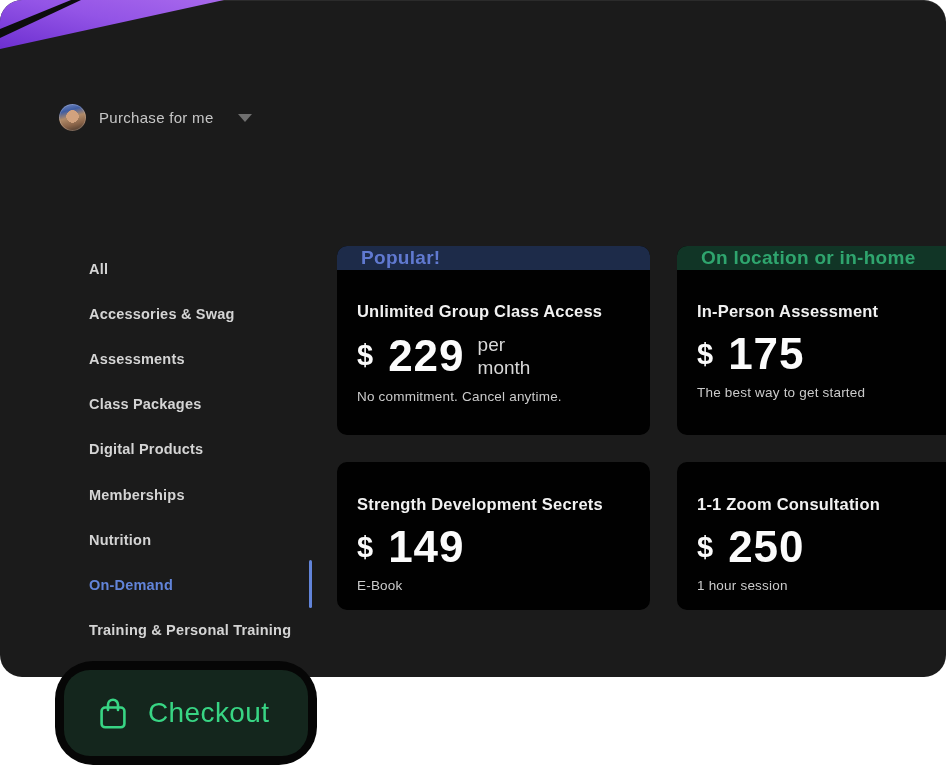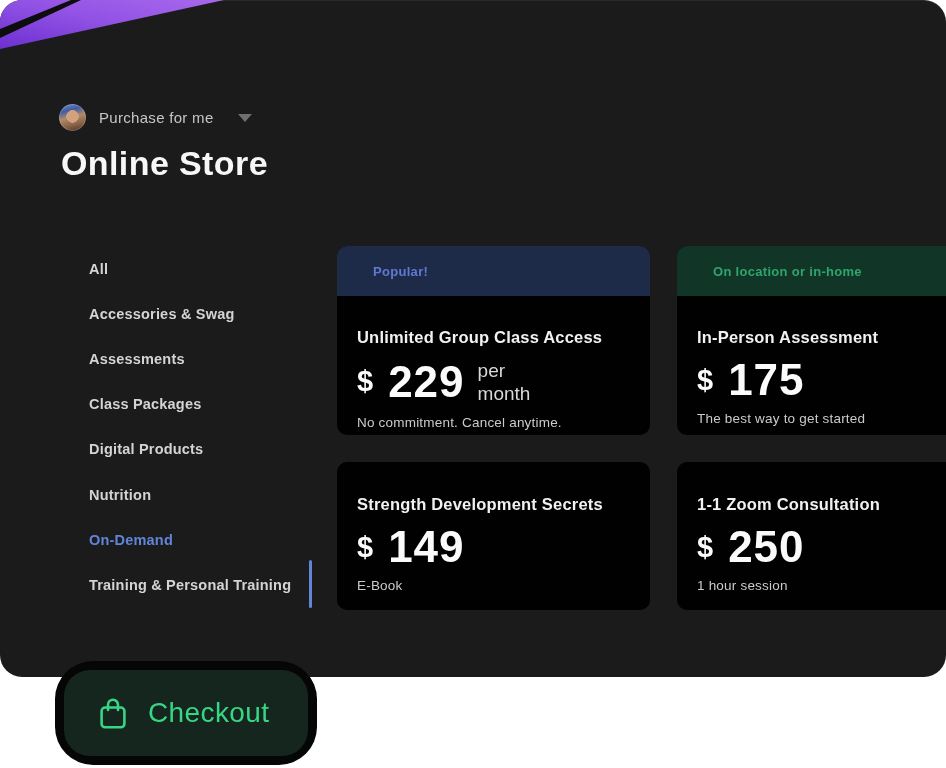--- a/index.html
+++ b/index.html
@@ -77,24 +77,24 @@
     column-gap: 27px; row-gap: 27px;
   }
   .card {
     background: var(--card-bg, #010101);
     border-radius: 10px;
     overflow: hidden;
     display: flex; flex-direction: column;
     cursor: pointer;
   }
   .card-badge {
-    height: 50px; flex: 0 0 auto;
+    height: 24px; flex: 0 0 auto;
     display: flex; align-items: center;
-    padding-left: 36px;
-    font-size: 13px; font-weight: 600; letter-spacing: .3px;
+    padding-left: 24px;
+    font-size: 19px; font-weight: 600; letter-spacing: .3px;
   }
   .card-badge.blue  { background: var(--badge-blue-bg, #1d2b49);  color: var(--badge-blue-text, #6079d0); }
   .card-badge.green { background: var(--badge-green-bg, #113526); color: var(--badge-green-text, #2fa56e); }
   .card-body { padding: 17px 20px 0 20px; }
   .card-title {
     font-size: 16.5px; font-weight: 600; color: #f1f1f1;
     letter-spacing: .2px; margin-top: 15px; white-space: nowrap;
   }
   .row2 .card-title { margin-top: 16px; }
   .price-row { display: flex; align-items: center; margin-top: 11px; }
@@ -145,28 +145,28 @@
     <polygon points="0,0 224,0 0,49" fill="url(#pg)"></polygon>
     <polygon points="0,29 71,0 81,0 0,38" fill="#0d0d0d"></polygon>
   </svg>
 
   <div class="profile-row">
     <div class="avatar"></div>
     <span class="profile-label">Purchase for me</span>
     <span class="chevron-down"></span>
   </div>
 
-  <h1 class="page-title">Online Store</h1>
 
   <nav class="sidebar">
       <div class="side-item">All</div>
       <div class="side-item">Accessories &amp; Swag</div>
       <div class="side-item">Assessments</div>
       <div class="side-item">Class Packages</div>
       <div class="side-item">Digital Products</div>
+      <div class="side-item">Memberships</div>
       <div class="side-item">Nutrition</div>
       <div class="side-item active">On-Demand</div>
       <div class="side-item">Training &amp; Personal Training</div>
     </nav>
   <div class="accent-bar"></div>
 
   <div class="product-grid">
       <div class="card">
         <div class="card-badge blue">Popular!</div>
         <div class="card-body">

